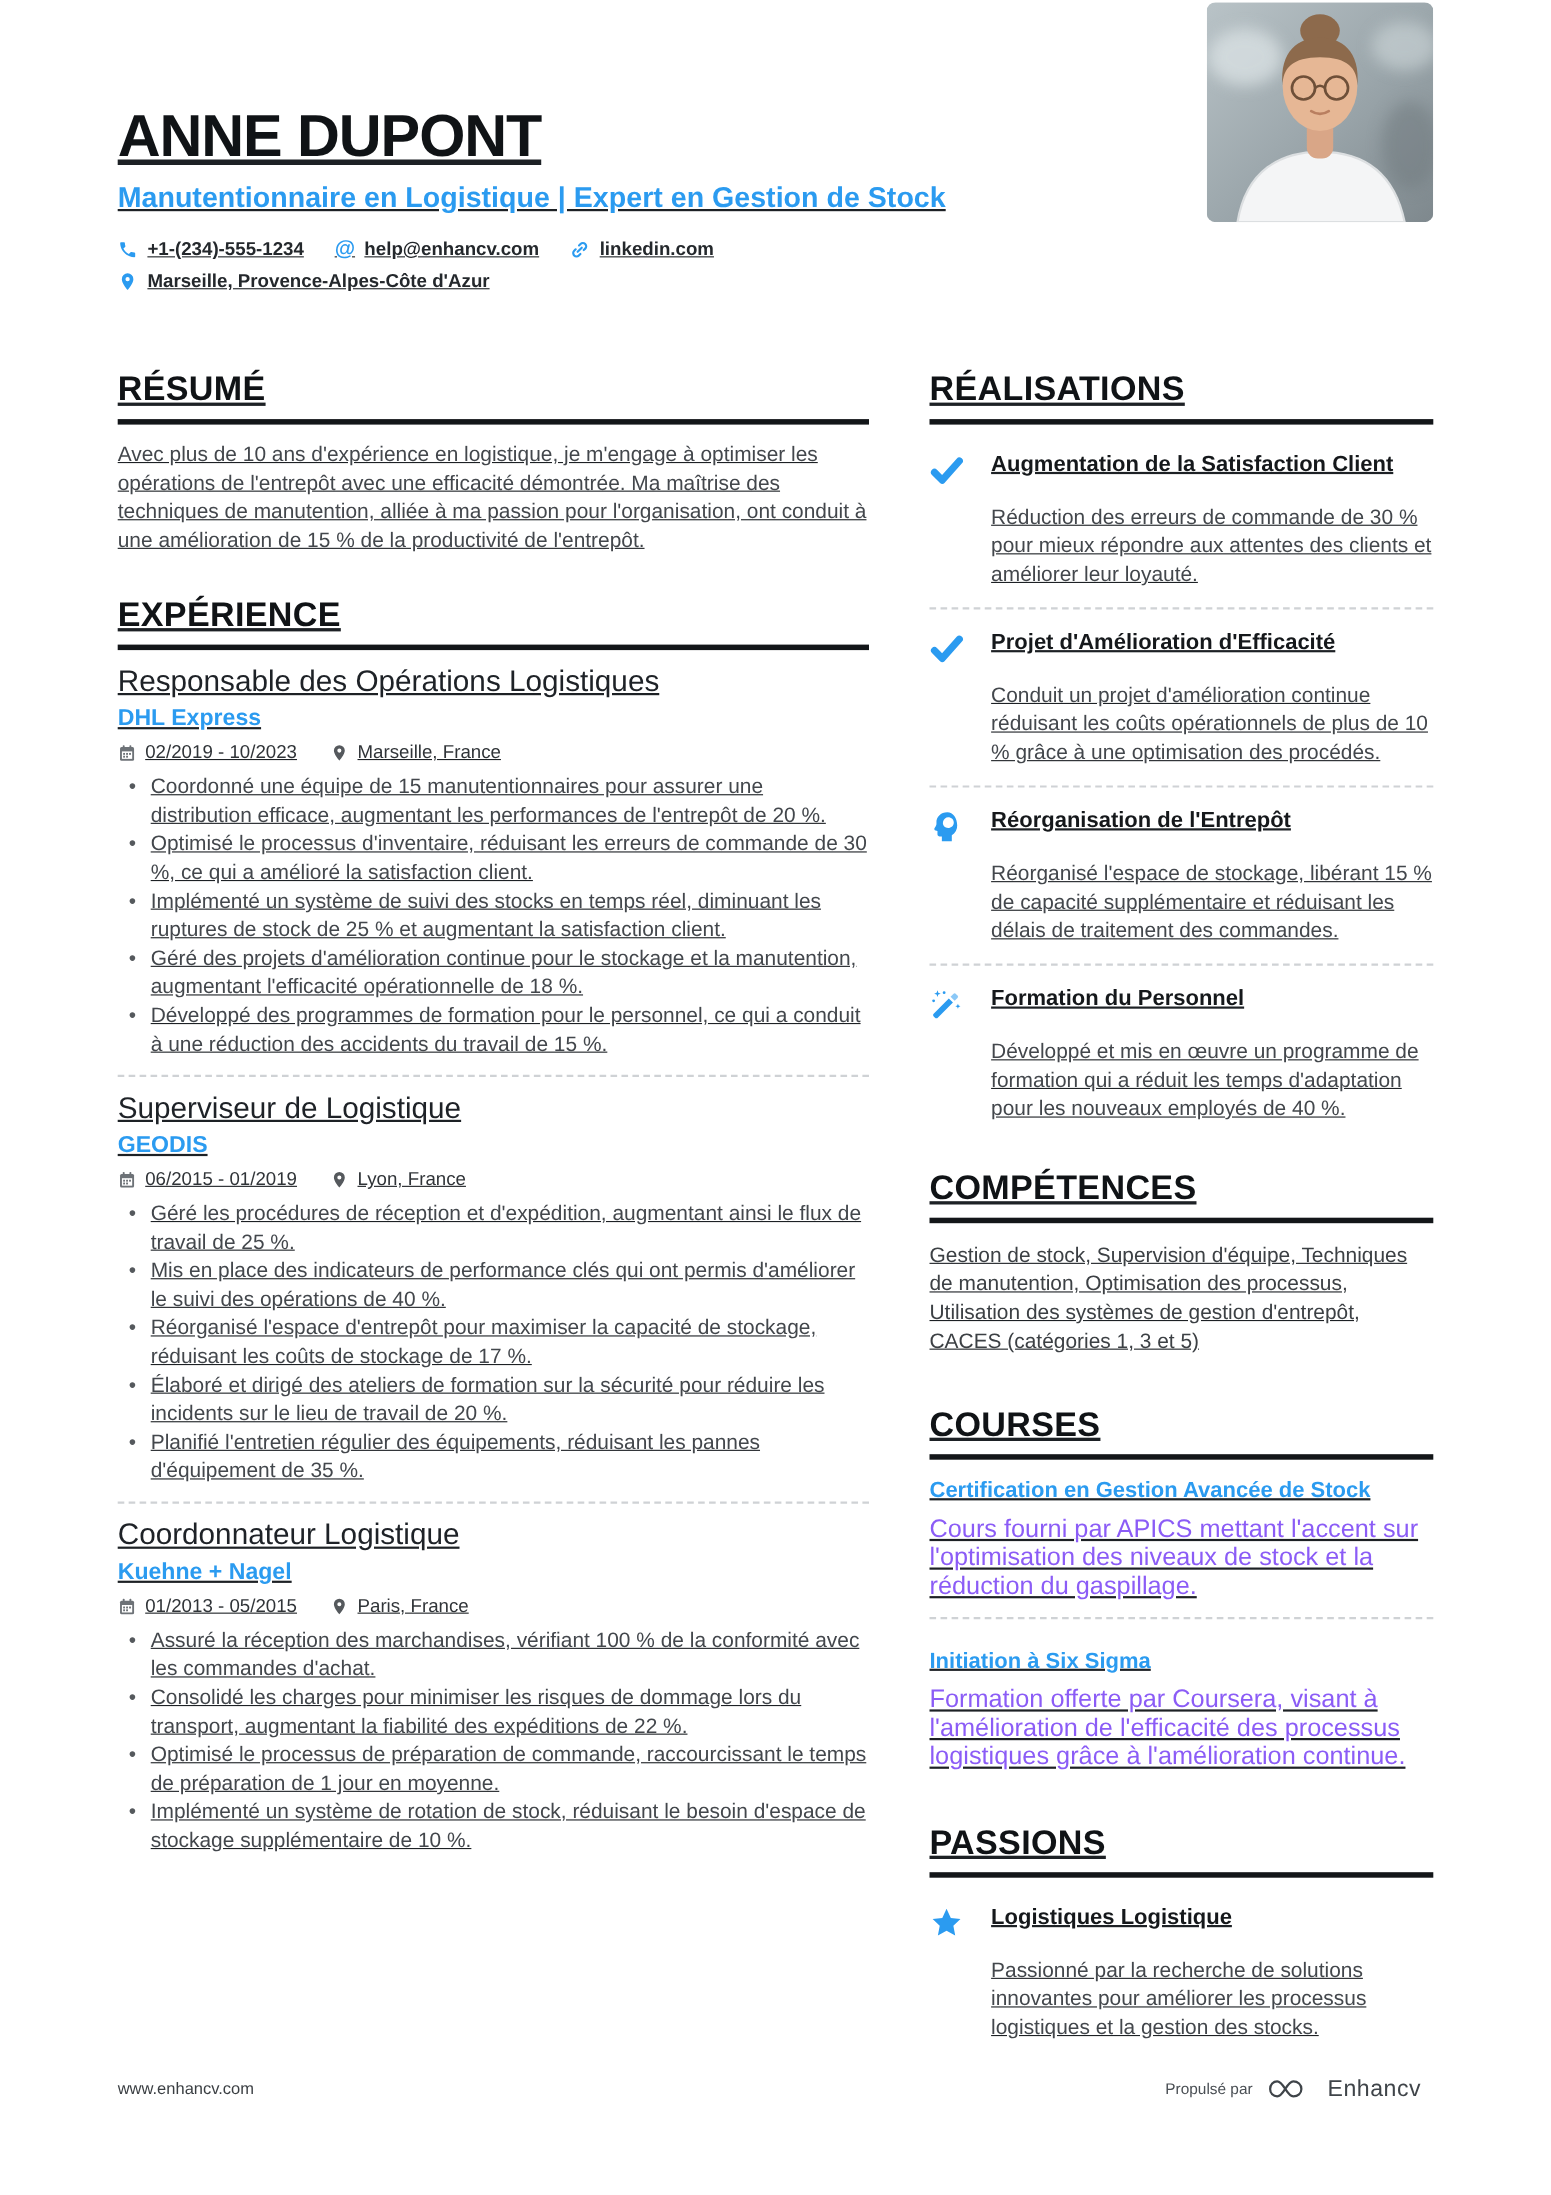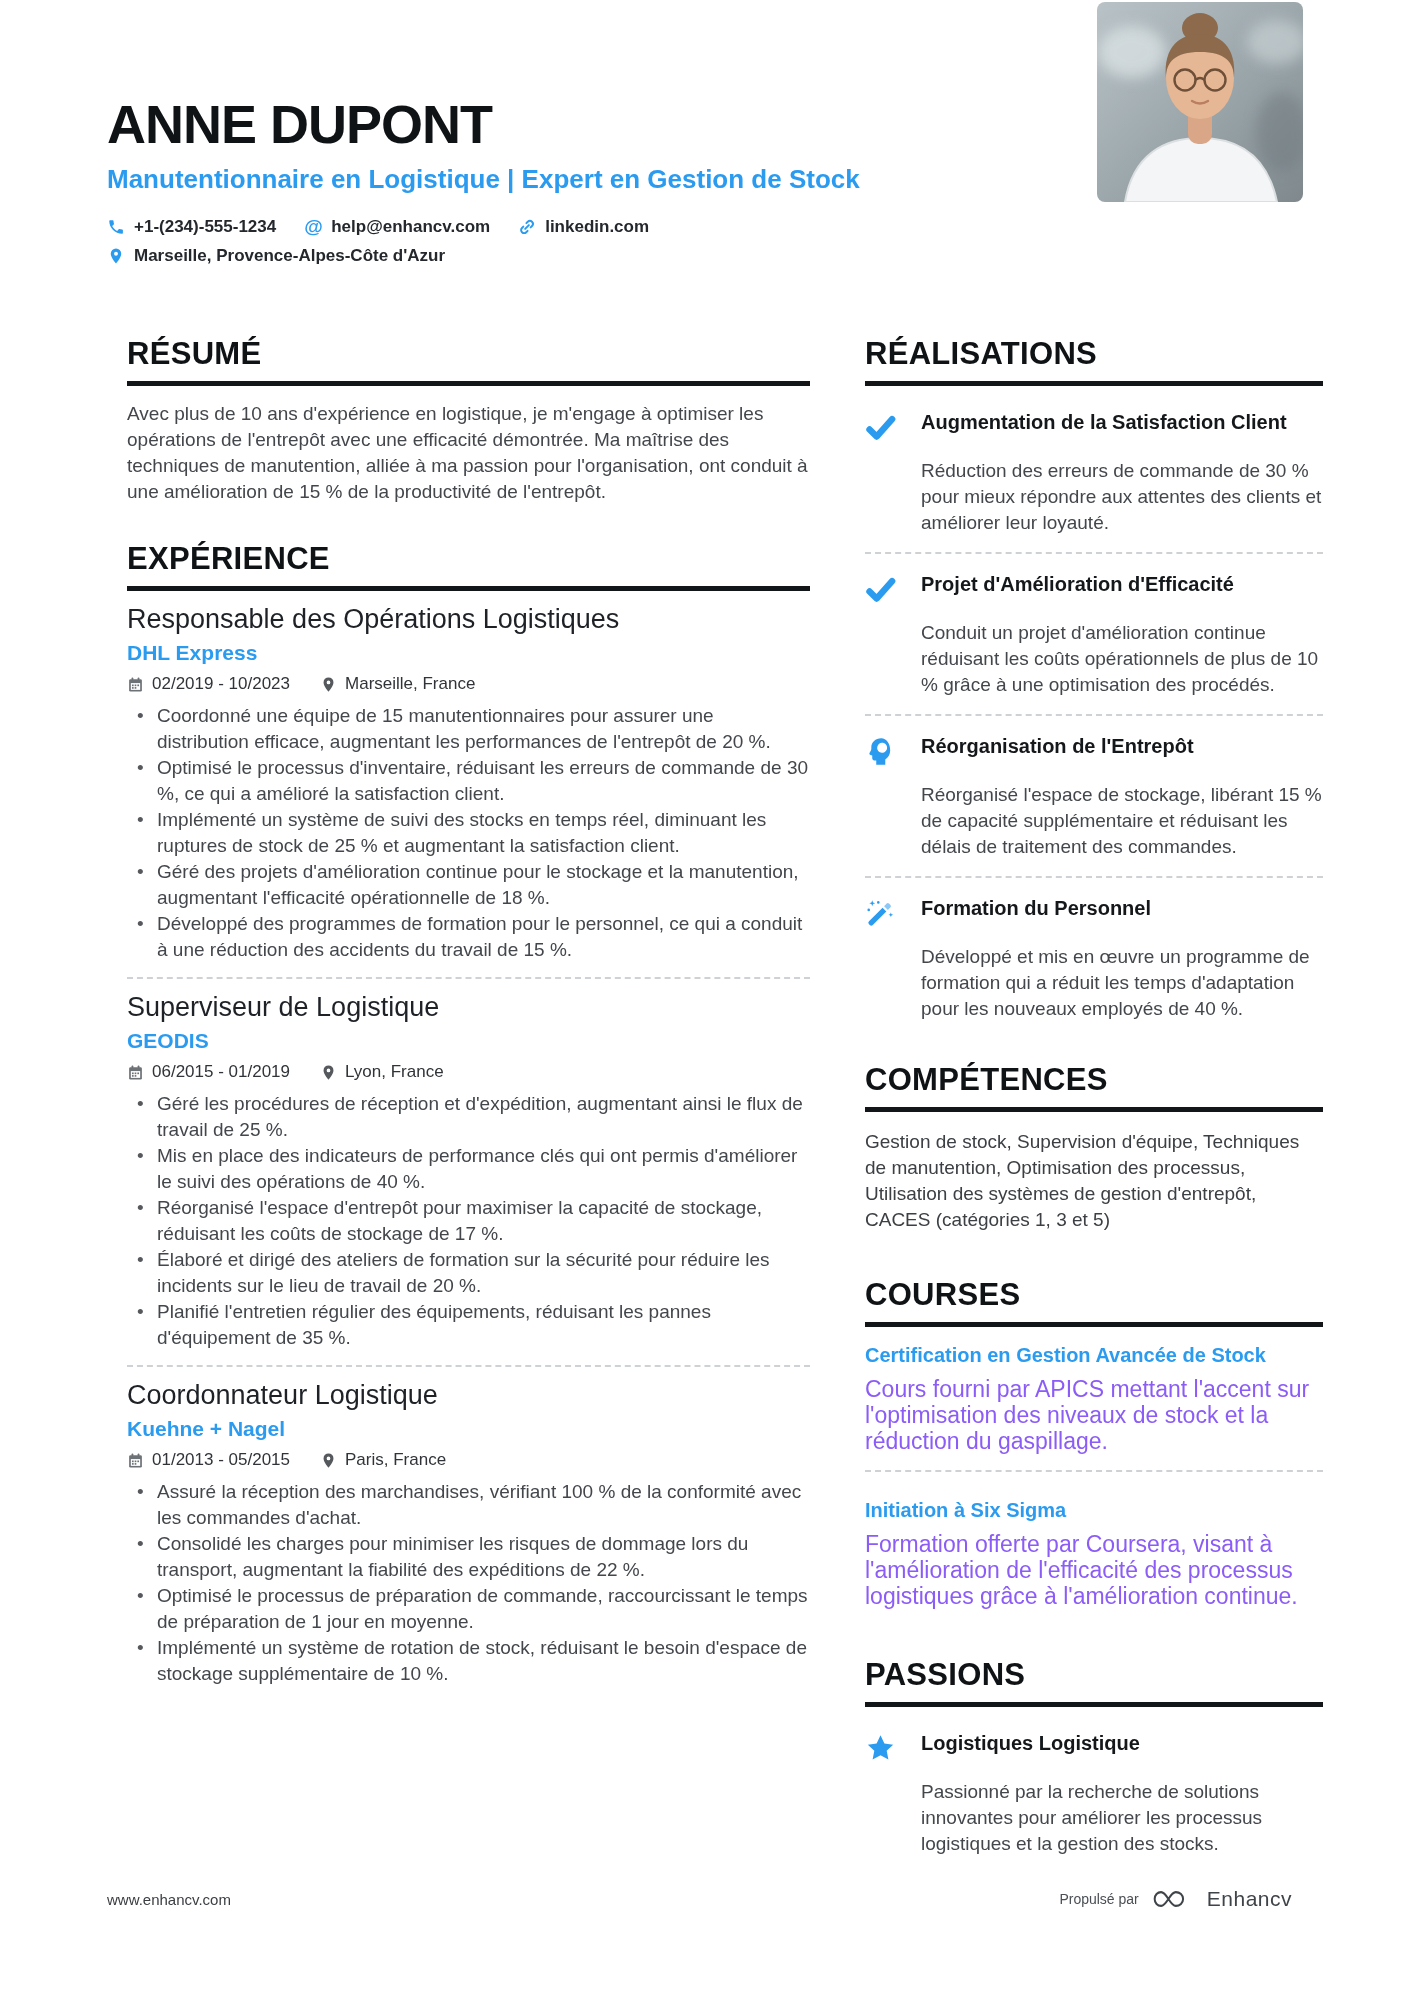--- a/index.html
+++ b/index.html
@@ -1,34 +1,34 @@
 <!DOCTYPE html>
 <html lang="fr" style="--accent: #2B9BF0;"><head>
 <meta charset="utf-8">
 <style>
   * { box-sizing: border-box; margin: 0; padding: 0; }
   html,body { background:#ffffff; }
   body { font-family: "Liberation Sans", "DejaVu Sans", sans-serif; color:#1d2125; }
-  .page { position:relative; width:1410px; height:1995px; background:#fff; padding:0 107px; overflow:hidden; }
+  .page { position:relative; width:1410px; height:1995px; background:#fff; padding:0 107px; overflow:hidden;text-decoration:underline; }
 
   
   .header { position:relative; padding-top:96px; }
   .name { font-size:54px; font-weight:800; letter-spacing:-1px; color:#101316; line-height:1.04; }
   .headline { margin-top:12px; font-size:26px; font-weight:700; color:var(--accent); }
   .contact-row { display:flex; align-items:center; gap:28px; margin-top:22px; }
   .contact-row.second { margin-top:9px; }
   .contact-item { display:flex; align-items:center; gap:9px; font-size:17px; font-weight:700; color:#24282c; }
   .contact-item .ico { width:18px; height:18px; display:inline-flex; }
   .at-glyph { color:var(--accent); font-size:19px; font-weight:700; line-height:18px; }
   .photo { position:absolute; top:2px; right:0; width:206px; height:200px; border-radius:8px; overflow:hidden; }
   .photo svg { display:block; width:100%; height:100%; }
 
   
   .columns { display:flex; gap:55px; margin-top:70px; }
-  .col-left  { width:683px; flex:none;margin-left:20px; }
+  .col-left  { width:683px; flex:none; }
   .col-right { width:458px; flex:none; }
 
   h2.sec { font-size:31px; font-weight:800; color:#101316; letter-spacing:.3px;
            padding-bottom:9px; border-bottom:5px solid #131619; }
 
   
   .summary-text { margin-top:15px; font-size:19px; line-height:26px; color:#43474c; }
   .exp-section { margin-top:36px; }
   .job { margin-top:12px; }
   .job-title { font-size:27px; font-weight:500; color:#1e2227; line-height:33px; }

